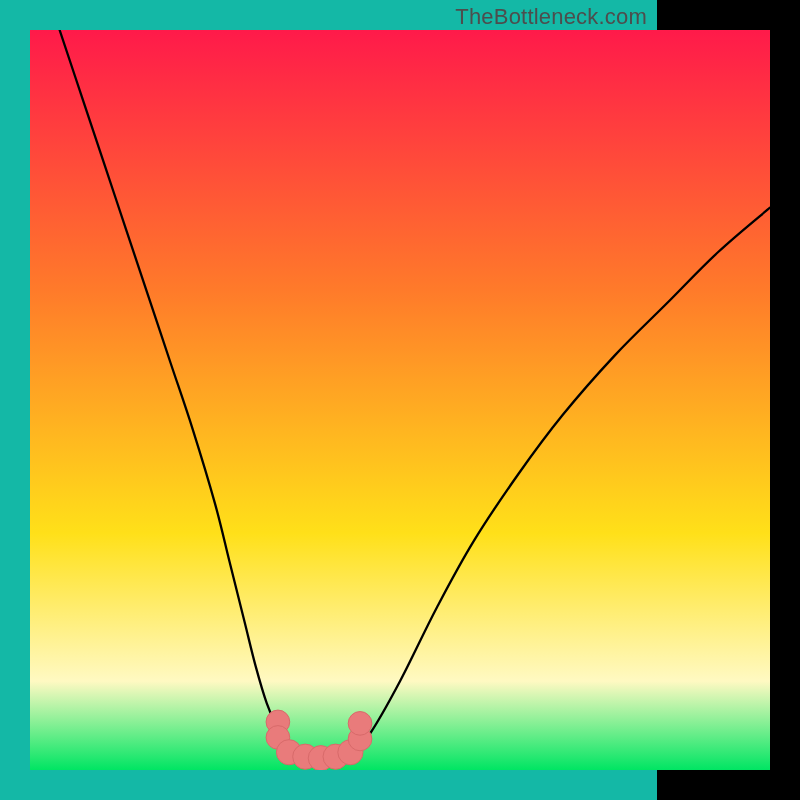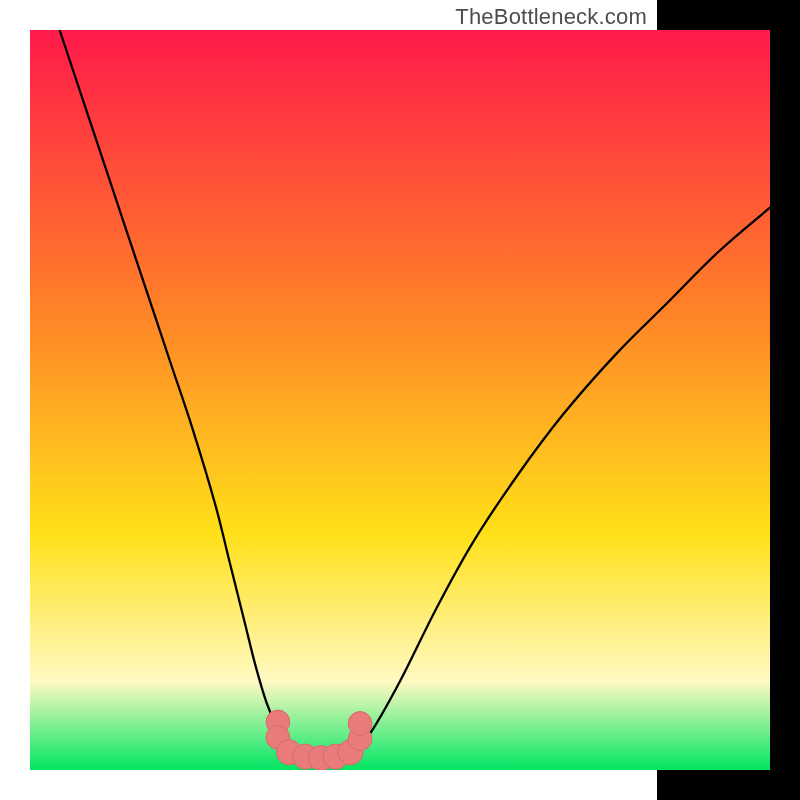--- a/index.html
+++ b/index.html
@@ -8,21 +8,21 @@
     width: 800px;
     height: 800px;
     overflow: hidden;
     background: #000;
     font-family: Arial, Helvetica, sans-serif;
   }
   .stage {
     position: relative;
     width: 657px;
     height: 800px;
-    background: #ffffff;
+    background: #14b8a6;
   }
   .watermark {
     position: absolute;
     top: 4px;
     right: 10px;
     color: #4d4d4d;
     font-size: 22px;
     font-weight: 400;
     letter-spacing: 0.2px;
     z-index: 10;

